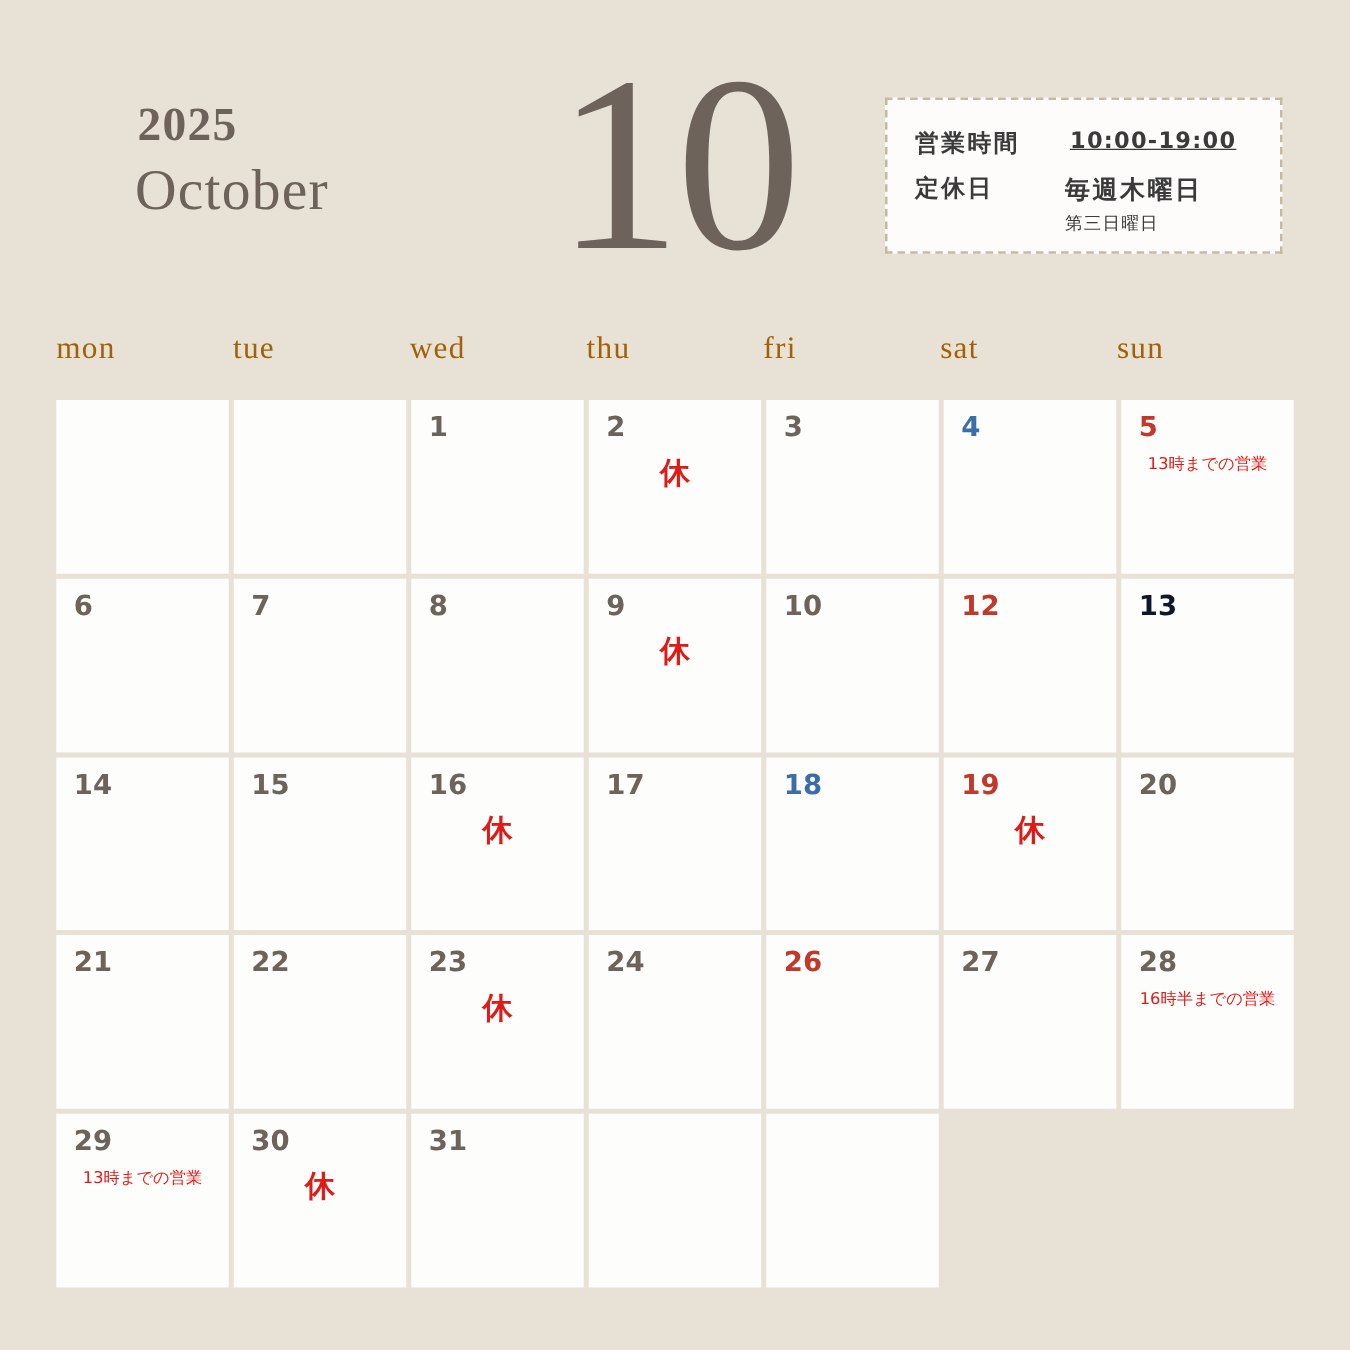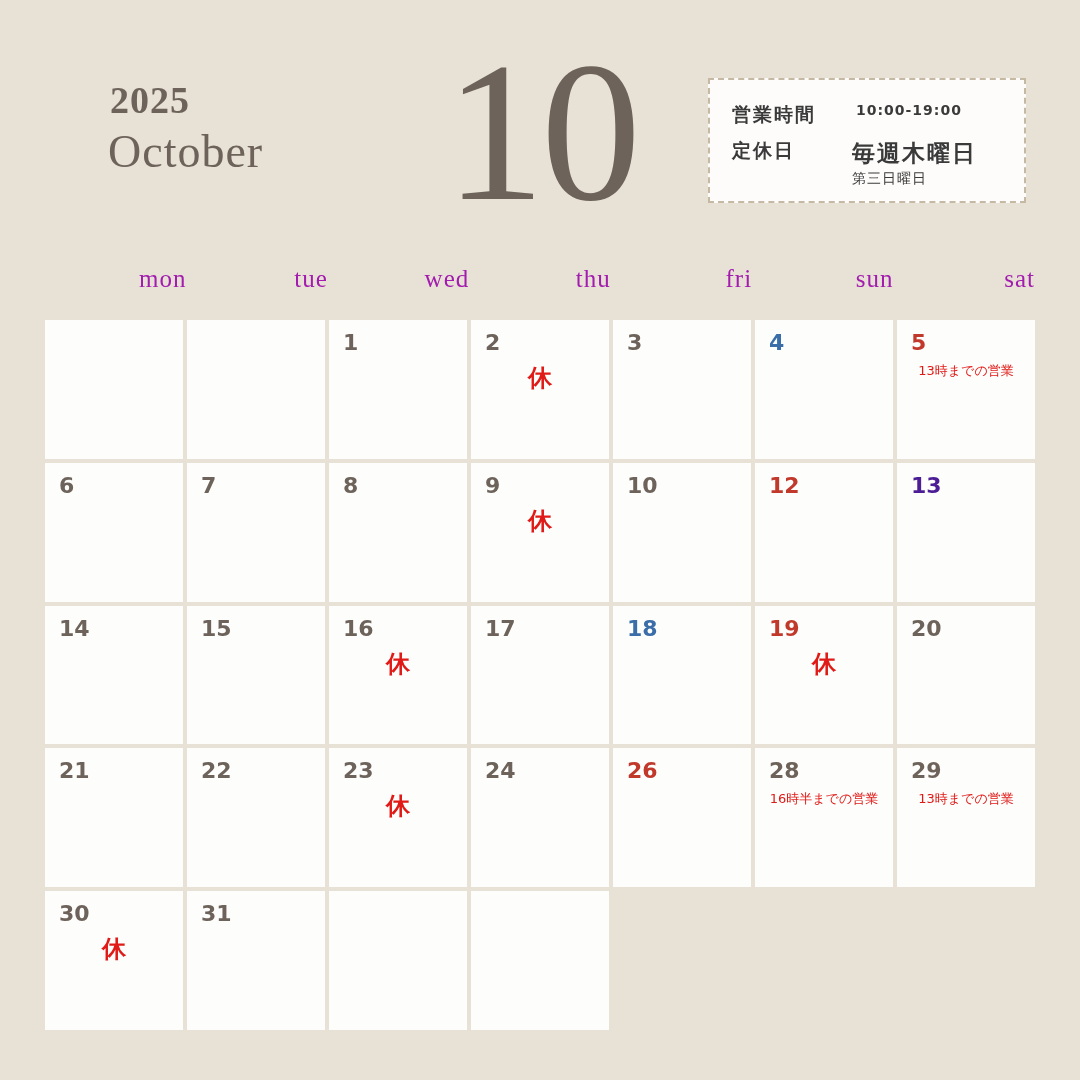--- a/index.html
+++ b/index.html
@@ -69,40 +69,40 @@
     box-sizing: border-box;
     padding-left: 32px;
   }
   .info-row {
     position: absolute;
     color: #3a3a3a;
     font-family: "DejaVu Sans", sans-serif;
     font-weight: bold;
   }
   .info-label-1 { left: 22px; top: 22px; font-size: 19px; letter-spacing: 2px; }
-  .info-value-1 { left: 146px; top: 22px; font-size: 14px; letter-spacing: 1px; }
+  .info-value-1 { left: 146px; top: 22px; font-size: 18px; letter-spacing: 1px; text-decoration: underline; }
   .info-label-2 { left: 22px; top: 58px; font-size: 19px; letter-spacing: 2px; }
-  .info-value-2 { left: 142px; top: 58px; font-size: 23px; letter-spacing: 2px; }
+  .info-value-2 { left: 142px; top: 58px; font-size: 20px; letter-spacing: 2px; }
   .info-value-3 { left: 142px; top: 90px; font-size: 14px; letter-spacing: 1px; font-weight: normal; }
 
   
   .weekdays {
     position: absolute;
     top: 265px;
     left: 45px;
     width: 990px;
     height: 50px;
     display: flex;
   }
   .weekday {
     flex: 1;
-    text-align: right;
+    text-align: left;
     font-family: "Liberation Serif", serif;
     font-size: 25px;
-    color: #a21caf;
+    color: #a16207;
     letter-spacing: 1px;
   }
 
   
   .grid {
     position: absolute;
     top: 320px;
     left: 45px;
     width: 990px;
     height: 710px;
@@ -124,21 +124,21 @@
     left: 14px;
     top: 10px;
     font-size: 22px;
     font-weight: bold;
     font-family: "DejaVu Sans", sans-serif;
     color: #6d635b;
     letter-spacing: 0px;
   }
   .daynum.sat { color: #3b6ea8; }
   .daynum.sun { color: #c0392b; }
-  .daynum.holiday { color: #4c1d95; text-align: right; }
+  .daynum.holiday { color: #0f172a; text-align: right; }
 
   .closed-mark {
     position: absolute;
     left: 0;
     right: 0;
     top: 42px;
     text-align: center;
     font-size: 24px;
     font-weight: bold;
     color: #e01b17;
@@ -174,22 +174,22 @@
       <div class="info-row info-value-3">第三日曜日</div>
     </div>
   </div>
 
   <div class="weekdays">
     <div class="weekday">mon</div>
     <div class="weekday">tue</div>
     <div class="weekday">wed</div>
     <div class="weekday">thu</div>
     <div class="weekday">fri</div>
+    <div class="weekday">sat</div>
     <div class="weekday">sun</div>
-    <div class="weekday">sat</div>
   </div>
 
   <div class="grid" id="calendar-grid">
       <div class="cell empty"></div>
       <div class="cell empty"></div>
       <div class="cell">
         <div class="daynum">1</div>
       </div>
       <div class="cell">
         <div class="daynum">2</div>
@@ -260,20 +260,23 @@
         <div class="daynum">23</div>
         <div class="closed-mark">休</div>
       </div>
       <div class="cell">
         <div class="daynum">24</div>
       </div>
       <div class="cell">
         <div class="daynum sun">26</div>
       </div>
       <div class="cell">
+        <div class="daynum">27</div>
+      </div>
+      <div class="cell">
         <div class="daynum">28</div>
         <div class="note">16時半までの営業</div>
       </div>
       <div class="cell">
         <div class="daynum">29</div>
         <div class="note">13時までの営業</div>
       </div>
       <div class="cell">
         <div class="daynum">30</div>
         <div class="closed-mark">休</div>

